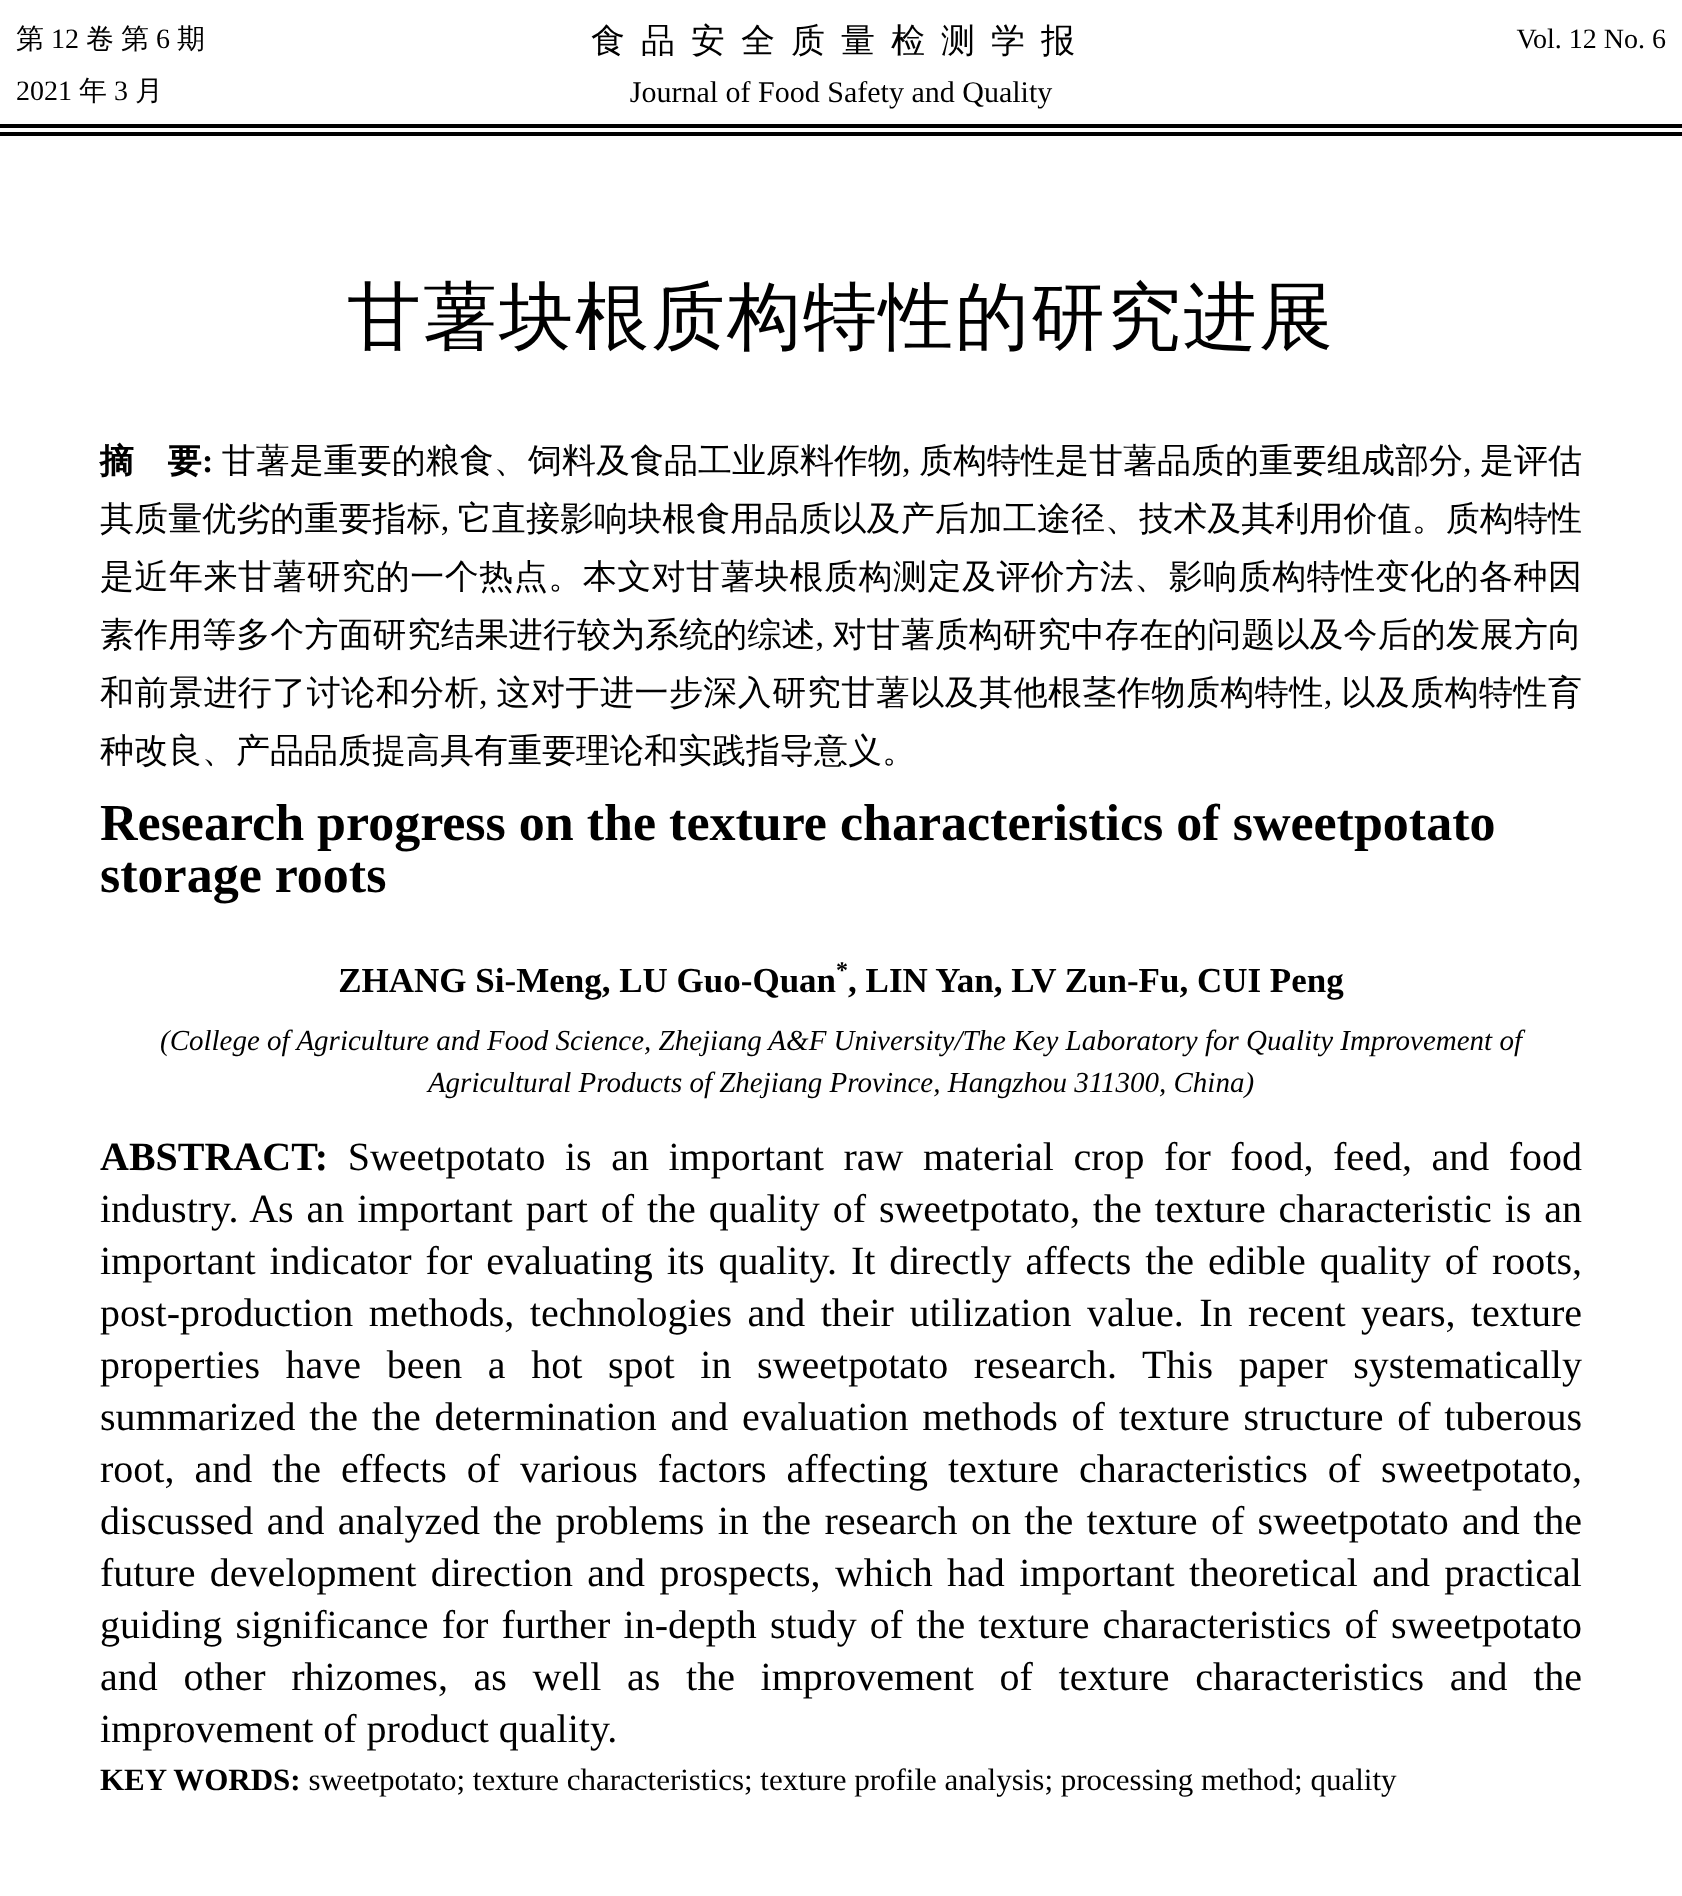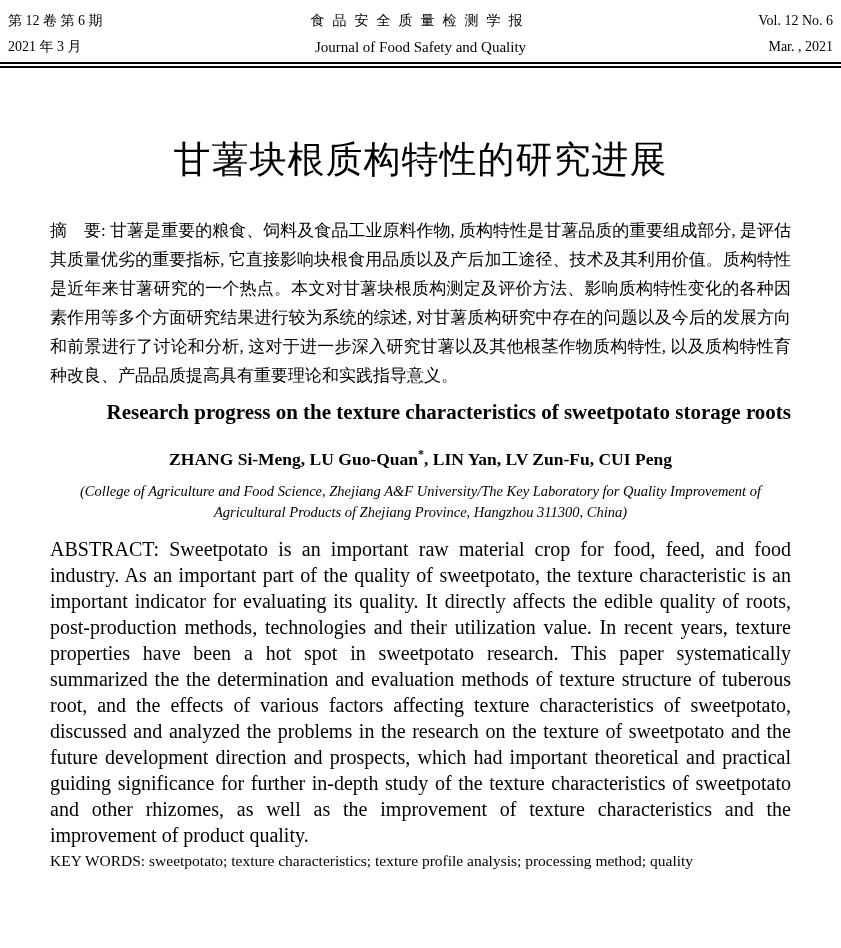--- a/index.html
+++ b/index.html
@@ -31,21 +31,21 @@
   }
   .jheader .col-left  { text-align: left; }
   .jheader .col-right { text-align: right; }
   .jheader .col-center{ text-align: center; }
   .hline {
     font-size: 14px;
     line-height: 26px;
     white-space: nowrap;
   }
   .journal-cn {
-    font-size: 14px;
+    font-size: 17px;
     line-height: 26px;
     letter-spacing: 8px;
     white-space: nowrap;
     text-align: center;
   }
   .journal-en {
     font-size: 15px;
     line-height: 26px;
     white-space: nowrap;
   }
@@ -96,22 +96,22 @@
     font-size: 17px;
     line-height: 29px;
   }
   .doi-line {
     font-size: 15.5px;
     line-height: 26px;
   }
 
   .title-en {
     margin-top: 9px;
-    text-align: right;
-    font-size: 21px;
+    text-align: left;
+    font-size: 26px;
     line-height: 26px;
     font-weight: bold;
   }
   .authors-en {
     margin-top: 13px;
     text-align: center;
     font-size: 17.5px;
     line-height: 24px;
     font-weight: bold;
   }
@@ -129,39 +129,38 @@
     margin-top: 13px;
     font-size: 20px;
     line-height: 26px;
     text-align: justify;
   }
   .keywords-en {
     font-size: 15.5px;
     line-height: 26px;
   }
   p { margin: 0; }
-  b.lbl { font-weight: normal; }
+  b.lbl { font-weight: bold; }
 </style>
 </head>
 <body>
 
 <div class="page">
 
   <div class="jheader">
     <div class="col-left">
       <div class="hline">第 12 卷 第 6 期</div>
       <div class="hline">2021 年 3 月</div>
     </div>
     <div class="col-center">
       <div class="journal-cn">食品安全质量检测学报</div>
       <div class="journal-en">Journal of Food Safety and Quality</div>
     </div>
     <div class="col-right">
       <div class="hline">Vol. 12 No. 6</div>
-      <div class="hline">Mar. , 2021</div>
     </div>
   </div>
 
   <div class="double-rule"></div>
 
   <h1 class="title-cn">甘薯块根质构特性的研究进展</h1>
 
 
 
   <div class="main">

